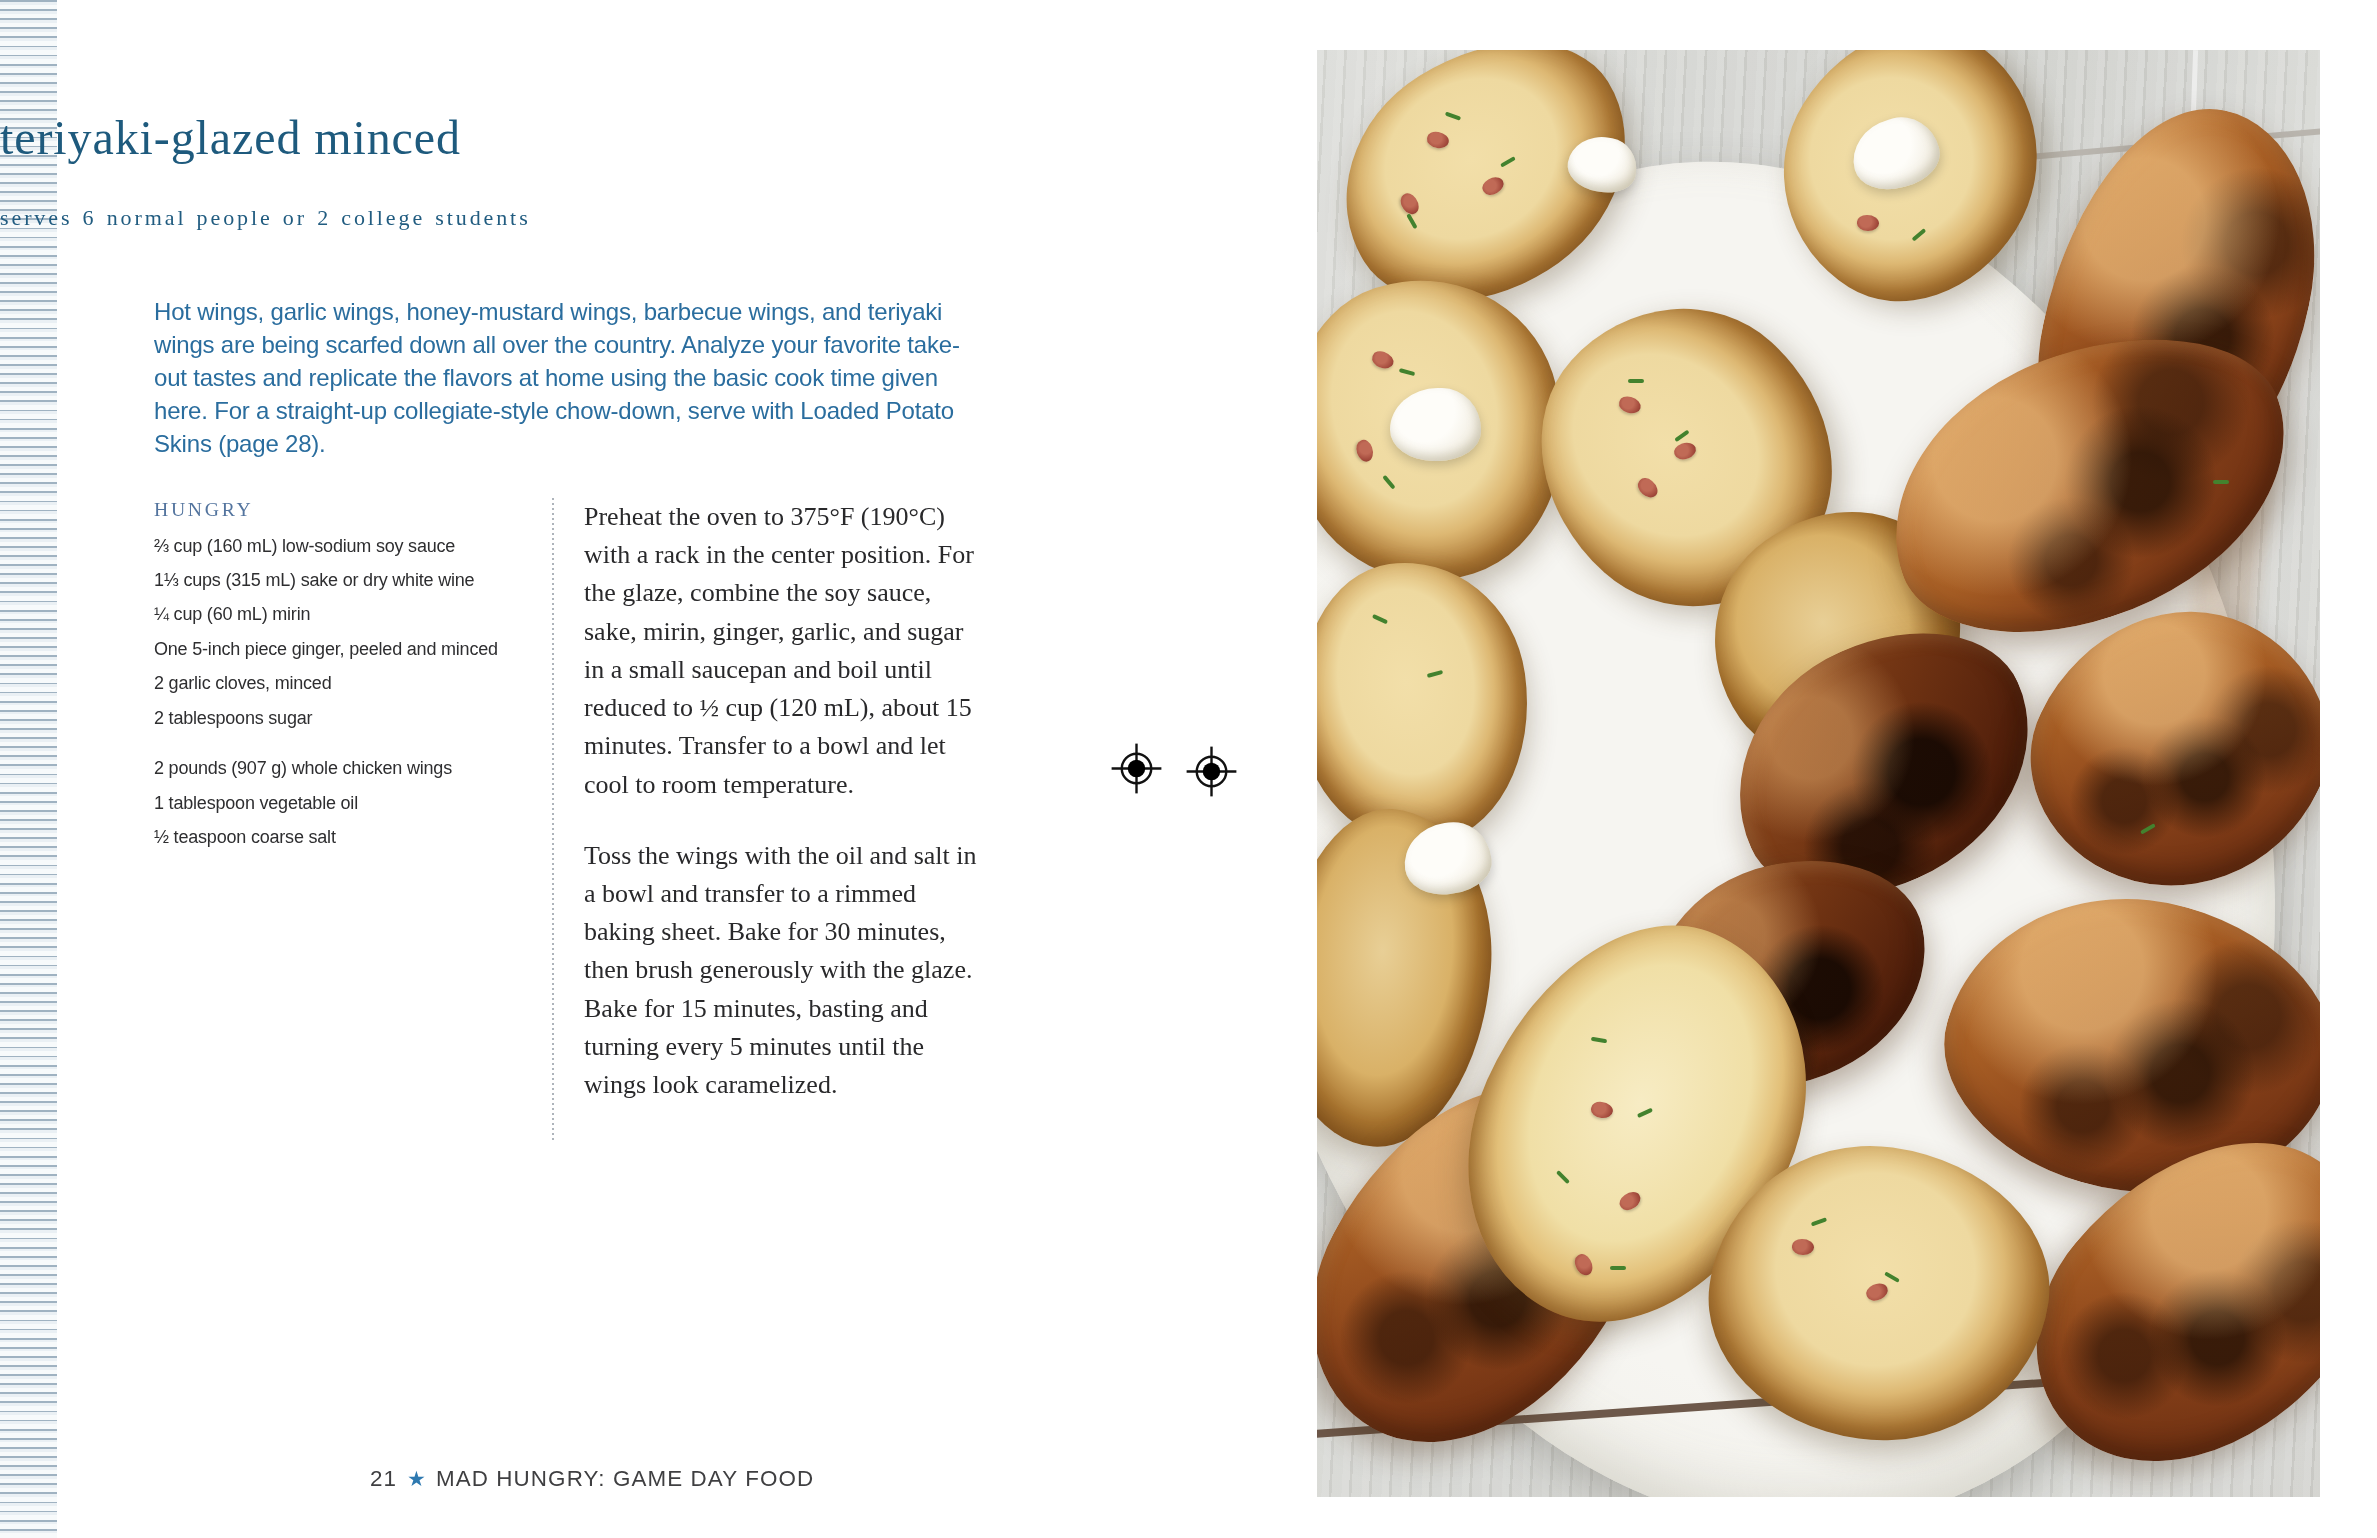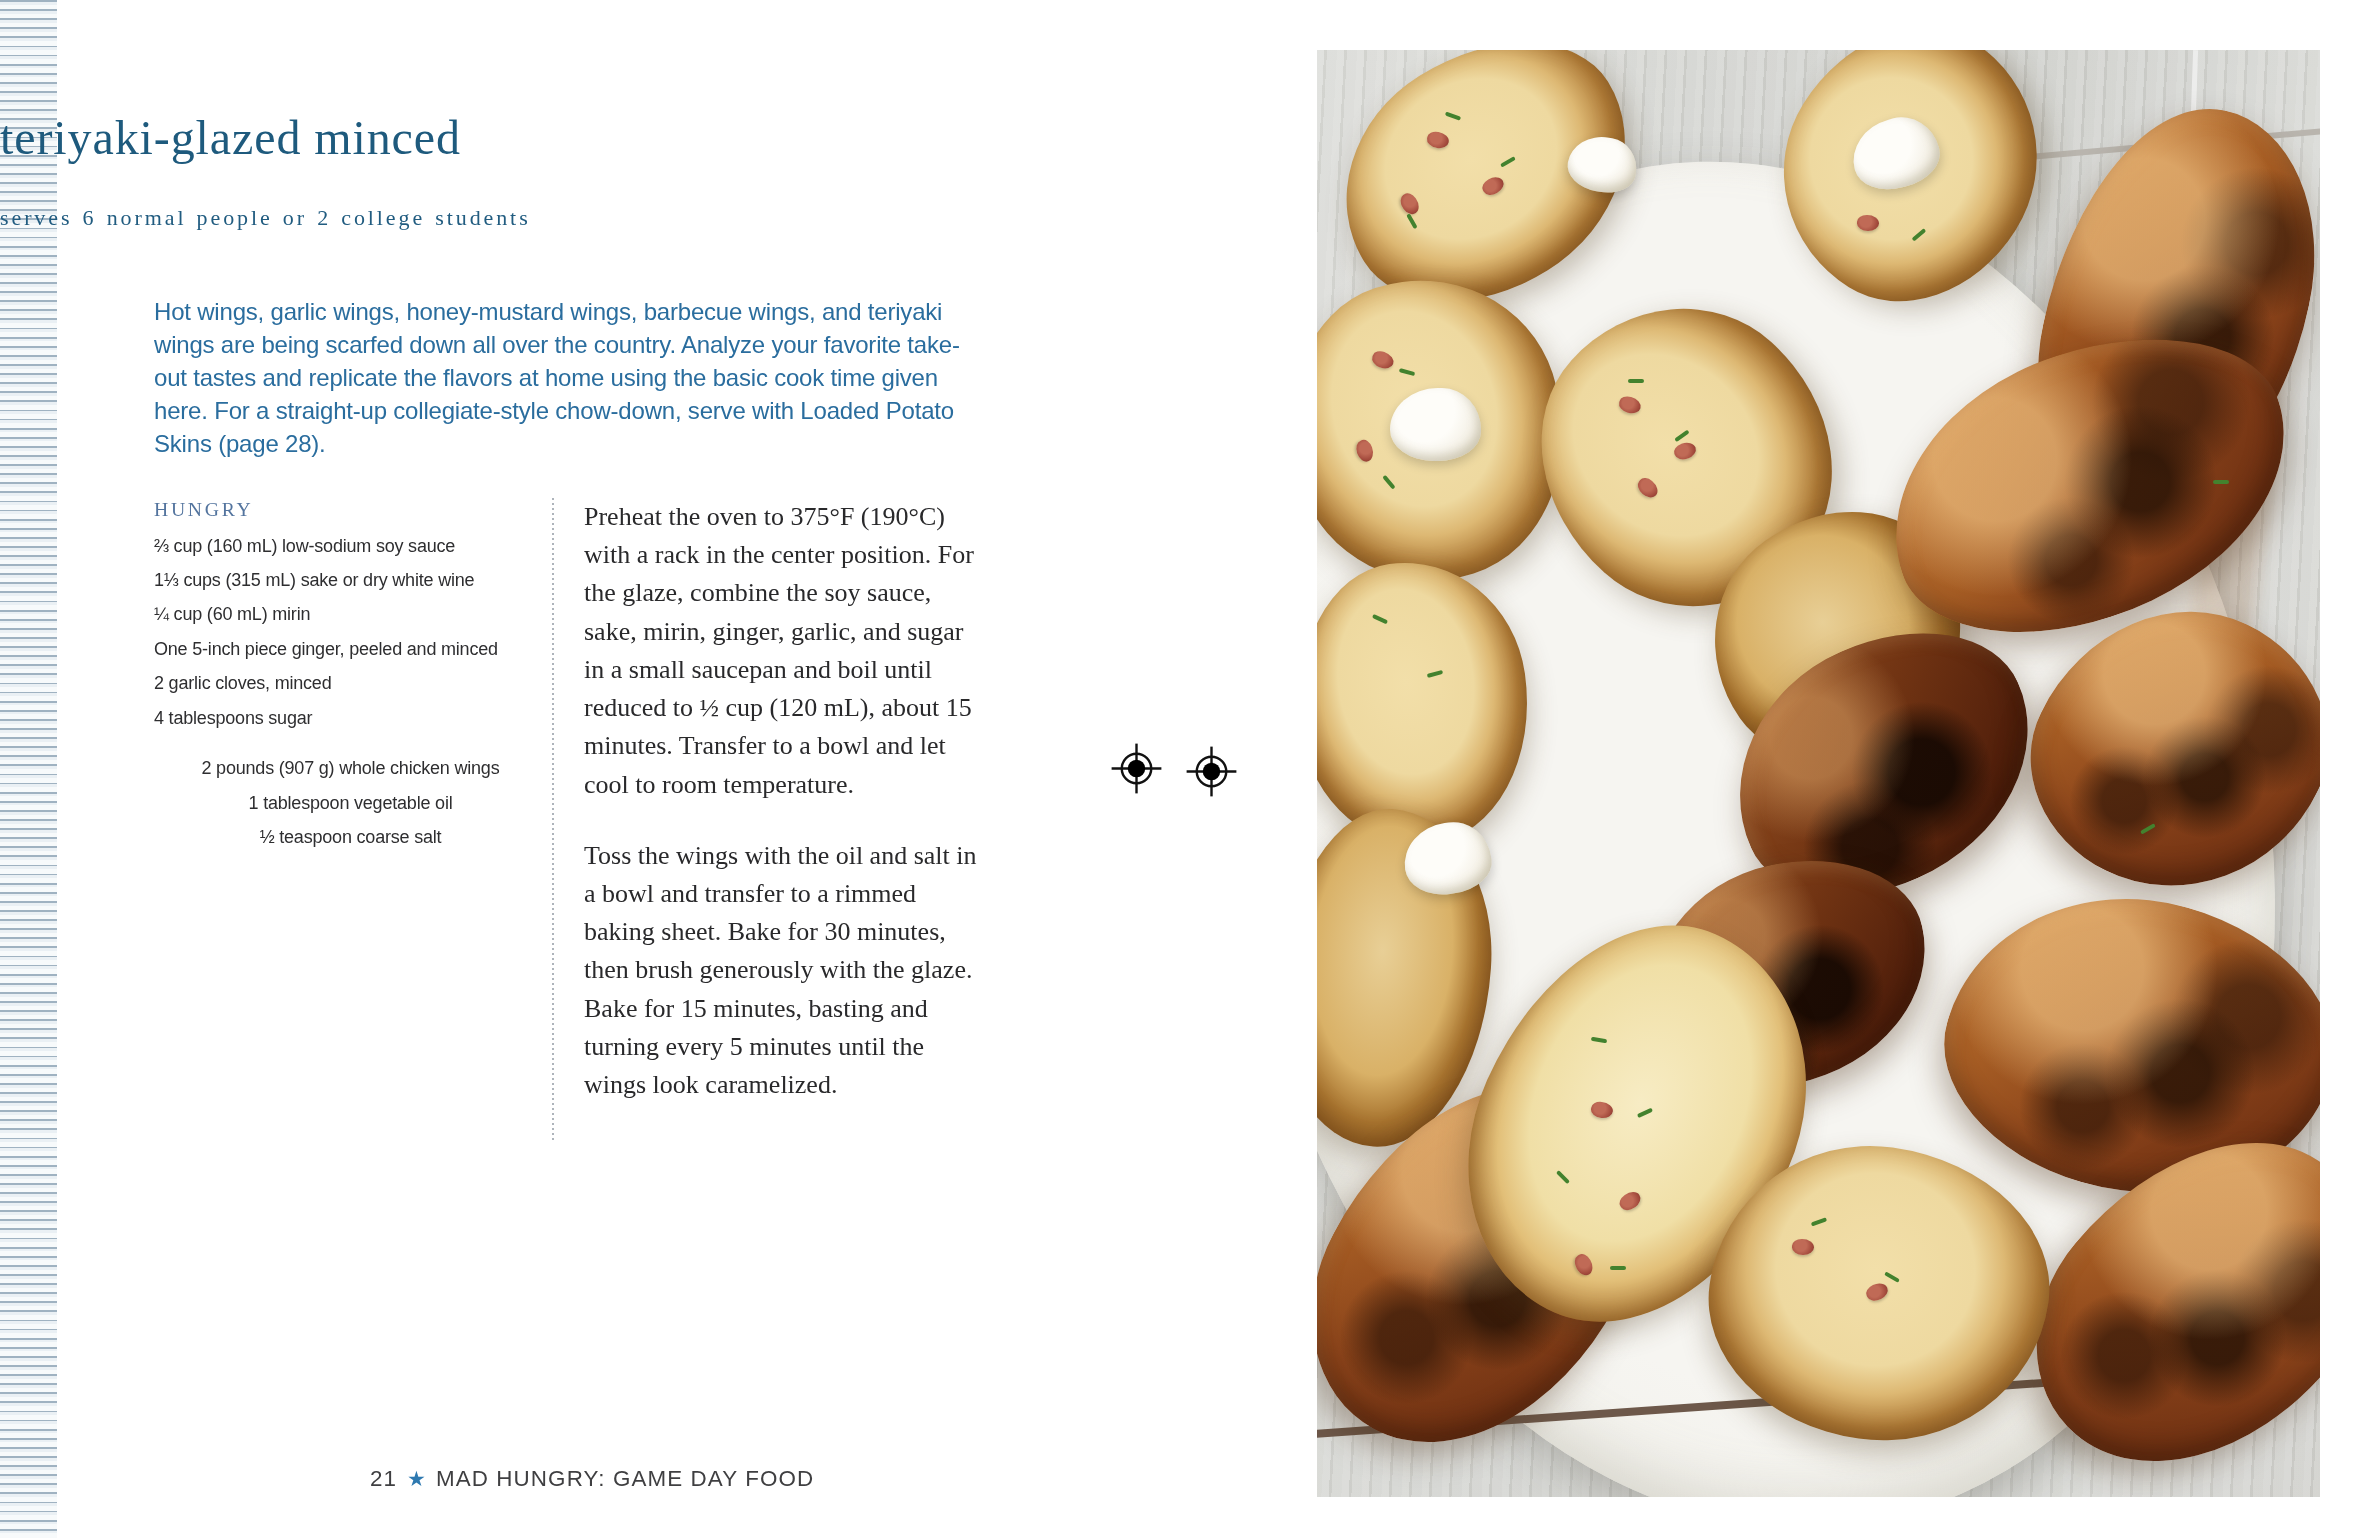--- a/index.html
+++ b/index.html
@@ -20,21 +20,21 @@
   #intro{position:absolute;left:154px;top:271px;width:830px;
     font-size:24px;line-height:1.38;color:#2a6d9e;letter-spacing:-0.2px;}
 
   
   #ingredients{position:absolute;left:154px;top:498px;width:393px;color:#2e2e30;}
   #glaze-label{font-family:"Liberation Serif",serif;font-size:19.7px;letter-spacing:2.7px;
     color:#53749e;margin:0 0 14.6px 0;font-weight:500;}
   ul.ing-list{list-style:none;margin:0;padding:0;}
   ul.ing-list li{font-size:18px;line-height:1.2;letter-spacing:-0.2px;margin:0 0 12.8px 0;}
   ul.ing-list li.narrow{width:357px;}
-  #main-ing{margin-top:29px;text-align:center;}
+  #main-ing{margin-top:29px;}
 
   #column-divider{position:absolute;left:552px;top:498px;width:1.8px;height:642px;
     background:repeating-linear-gradient(180deg,#aeb4bb 0 1.8px,transparent 1.8px 5px);}
 
   #instructions{position:absolute;left:574px;top:488px;width:413px;
     font-family:"Liberation Serif",serif;font-size:26px;line-height:1.47;color:#29292b;}
   #instructions p{margin:10px;}
   #instructions p + p{margin-top:33px;}
 
   
@@ -100,21 +100,21 @@
   <p id="intro">Hot wings, garlic wings, honey-mustard wings, barbecue wings, and teriyaki wings are being scarfed down all over the country. Analyze your favorite take-out tastes and replicate the flavors at home using the basic cook time given here. For a straight-up collegiate-style chow-down, serve with Loaded Potato Skins (page 28).</p>
 
   <div id="ingredients">
     <p id="glaze-label">HUNGRY</p>
     <ul class="ing-list">
       <li>⅔ cup (160 mL) low-sodium soy sauce</li>
       <li>1⅓ cups (315 mL) sake or dry white wine</li>
       <li>¼ cup (60 mL) mirin</li>
       <li class="narrow">One 5-inch piece ginger, peeled and minced</li>
       <li>2 garlic cloves, minced</li>
-      <li>4 tablespoons sugar</li>
+      <li>2 tablespoons sugar</li>
     </ul>
     <ul class="ing-list" id="main-ing">
       <li>2 pounds (907 g) whole chicken wings</li>
       <li>1 tablespoon vegetable oil</li>
       <li>½ teaspoon coarse salt</li>
     </ul>
   </div>
 
   <div id="column-divider"></div>
 

